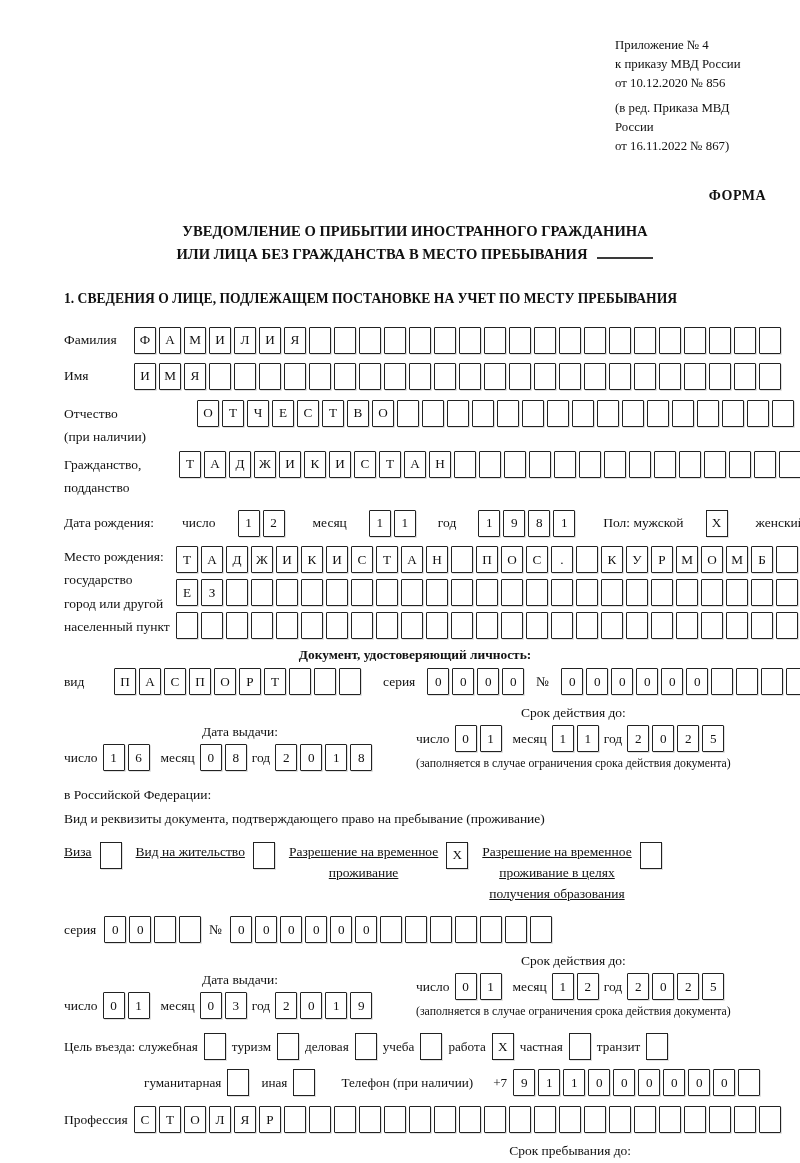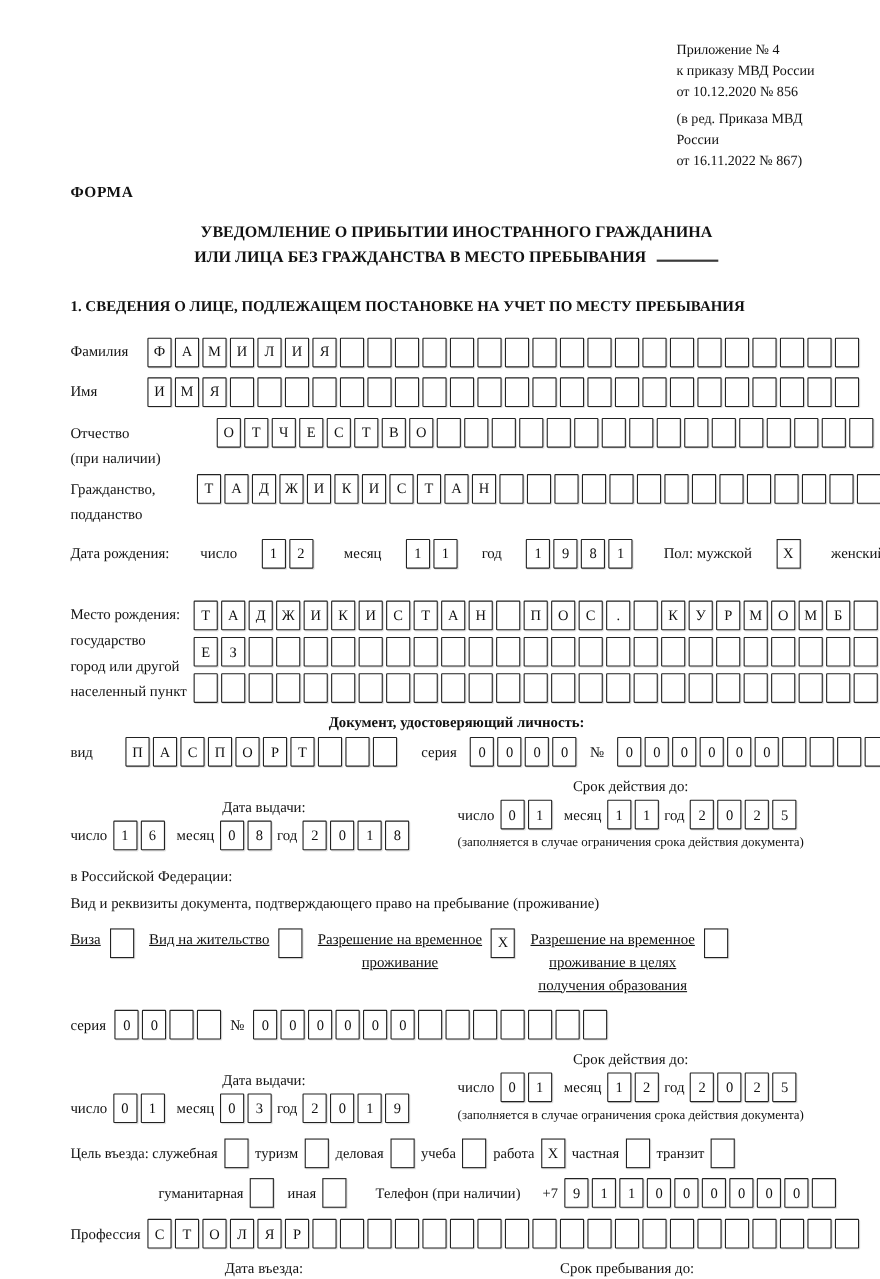--- a/index.html
+++ b/index.html
@@ -4,40 +4,40 @@
 <style>
   html,body{margin:0;padding:0;background:#e9e9e9;}
   .page{
     position:relative;width:800px;height:1163px;background:#ffffff;color:#111;
     font-family:"Liberation Serif","DejaVu Serif",serif;font-size:13.5px;
     box-sizing:border-box;padding:36px 34px 10px 64px;overflow:hidden;
   }
   
   .annex{margin-left:551px;line-height:1.5;font-size:12.8px;}
   .annex .gap{margin-top:5px;}
-  .forma{font-weight:bold;font-size:14px;margin-top:12px;letter-spacing:.5px;}
+  .forma{text-align:right;font-weight:bold;font-size:14px;margin-top:32px;letter-spacing:.5px;}
   .title{text-align:center;font-weight:bold;font-size:14.6px;line-height:1.6;margin-top:16px;}
   .blank-line{display:inline-block;width:56px;border-bottom:2px solid #3a3a3a;height:13px;margin-left:10px;vertical-align:baseline;}
   .section-heading{font-weight:bold;font-size:13.6px;margin-top:24px;}
   
   .frow{display:flex;align-items:center;margin-top:7px;white-space:nowrap;}
   .frow.start{align-items:flex-start;}
   .lbl{flex:none;}
   .w70{flex:0 0 70px;} .w115{flex:0 0 115px;} .w133{flex:0 0 133px;}
   .two-line{line-height:1.7;padding-top:3px;}
   .cells{display:flex;gap:3px;flex:none;}
   .cell{
     flex:0 0 20px;width:20px;height:25px;border:1.5px solid #222;background:#fff;
     display:flex;align-items:center;justify-content:center;font-size:13.2px;border-radius:1px;
     box-shadow:1px 1px 0 rgba(0,0,0,.12);
   }
   .box{flex:none;width:20px;height:25px;border:1.5px solid #222;display:inline-flex;align-items:center;justify-content:center;font-size:13.2px;box-shadow:1px 1px 0 rgba(0,0,0,.12);}
   .sp6{margin-left:6px;} .sp10{margin-left:10px;} .sp14{margin-left:14px;} .sp20{margin-left:20px;}
   
-  .fgroup{display:flex;align-items:center;margin-top:28px;}
+  .fgroup{display:flex;align-items:flex-end;margin-top:6px;}
   .glabel{flex:0 0 112px;line-height:1.75;padding-top:2px;}
   .gcells{display:flex;flex-direction:column;gap:6px;}
   .center-bold{text-align:center;font-weight:bold;margin-top:8px;font-size:13.4px;}
   
   .dates{display:flex;margin-top:10px;align-items:flex-end;}
   .dblock{display:flex;flex-direction:column;}
   .dblock.leftb{flex:0 0 352px;}
   .dhead{text-align:center;margin-bottom:4px;}
   .dline{display:flex;align-items:center;gap:5px;white-space:nowrap;}
   .dnote{font-size:11.8px;margin-top:4px;text-align:center;}
@@ -568,21 +568,20 @@
         <span class="cell"></span>
         <span class="cell"></span>
         <span class="cell"></span>
         <span class="cell"></span>
         <span class="cell"></span>
       </span>
   </div>
 
   <div class="dates">
     <div class="dblock leftb">
-      <div class="dhead">Дата въезда:</div>
       <div class="dline">
         <span>число</span>
         <span class="cells">
             <span class="cell">2</span>
             <span class="cell">7</span>
           </span>
         <span class="sp6">месяц</span>
         <span class="cells">
             <span class="cell">0</span>
             <span class="cell">3</span>

